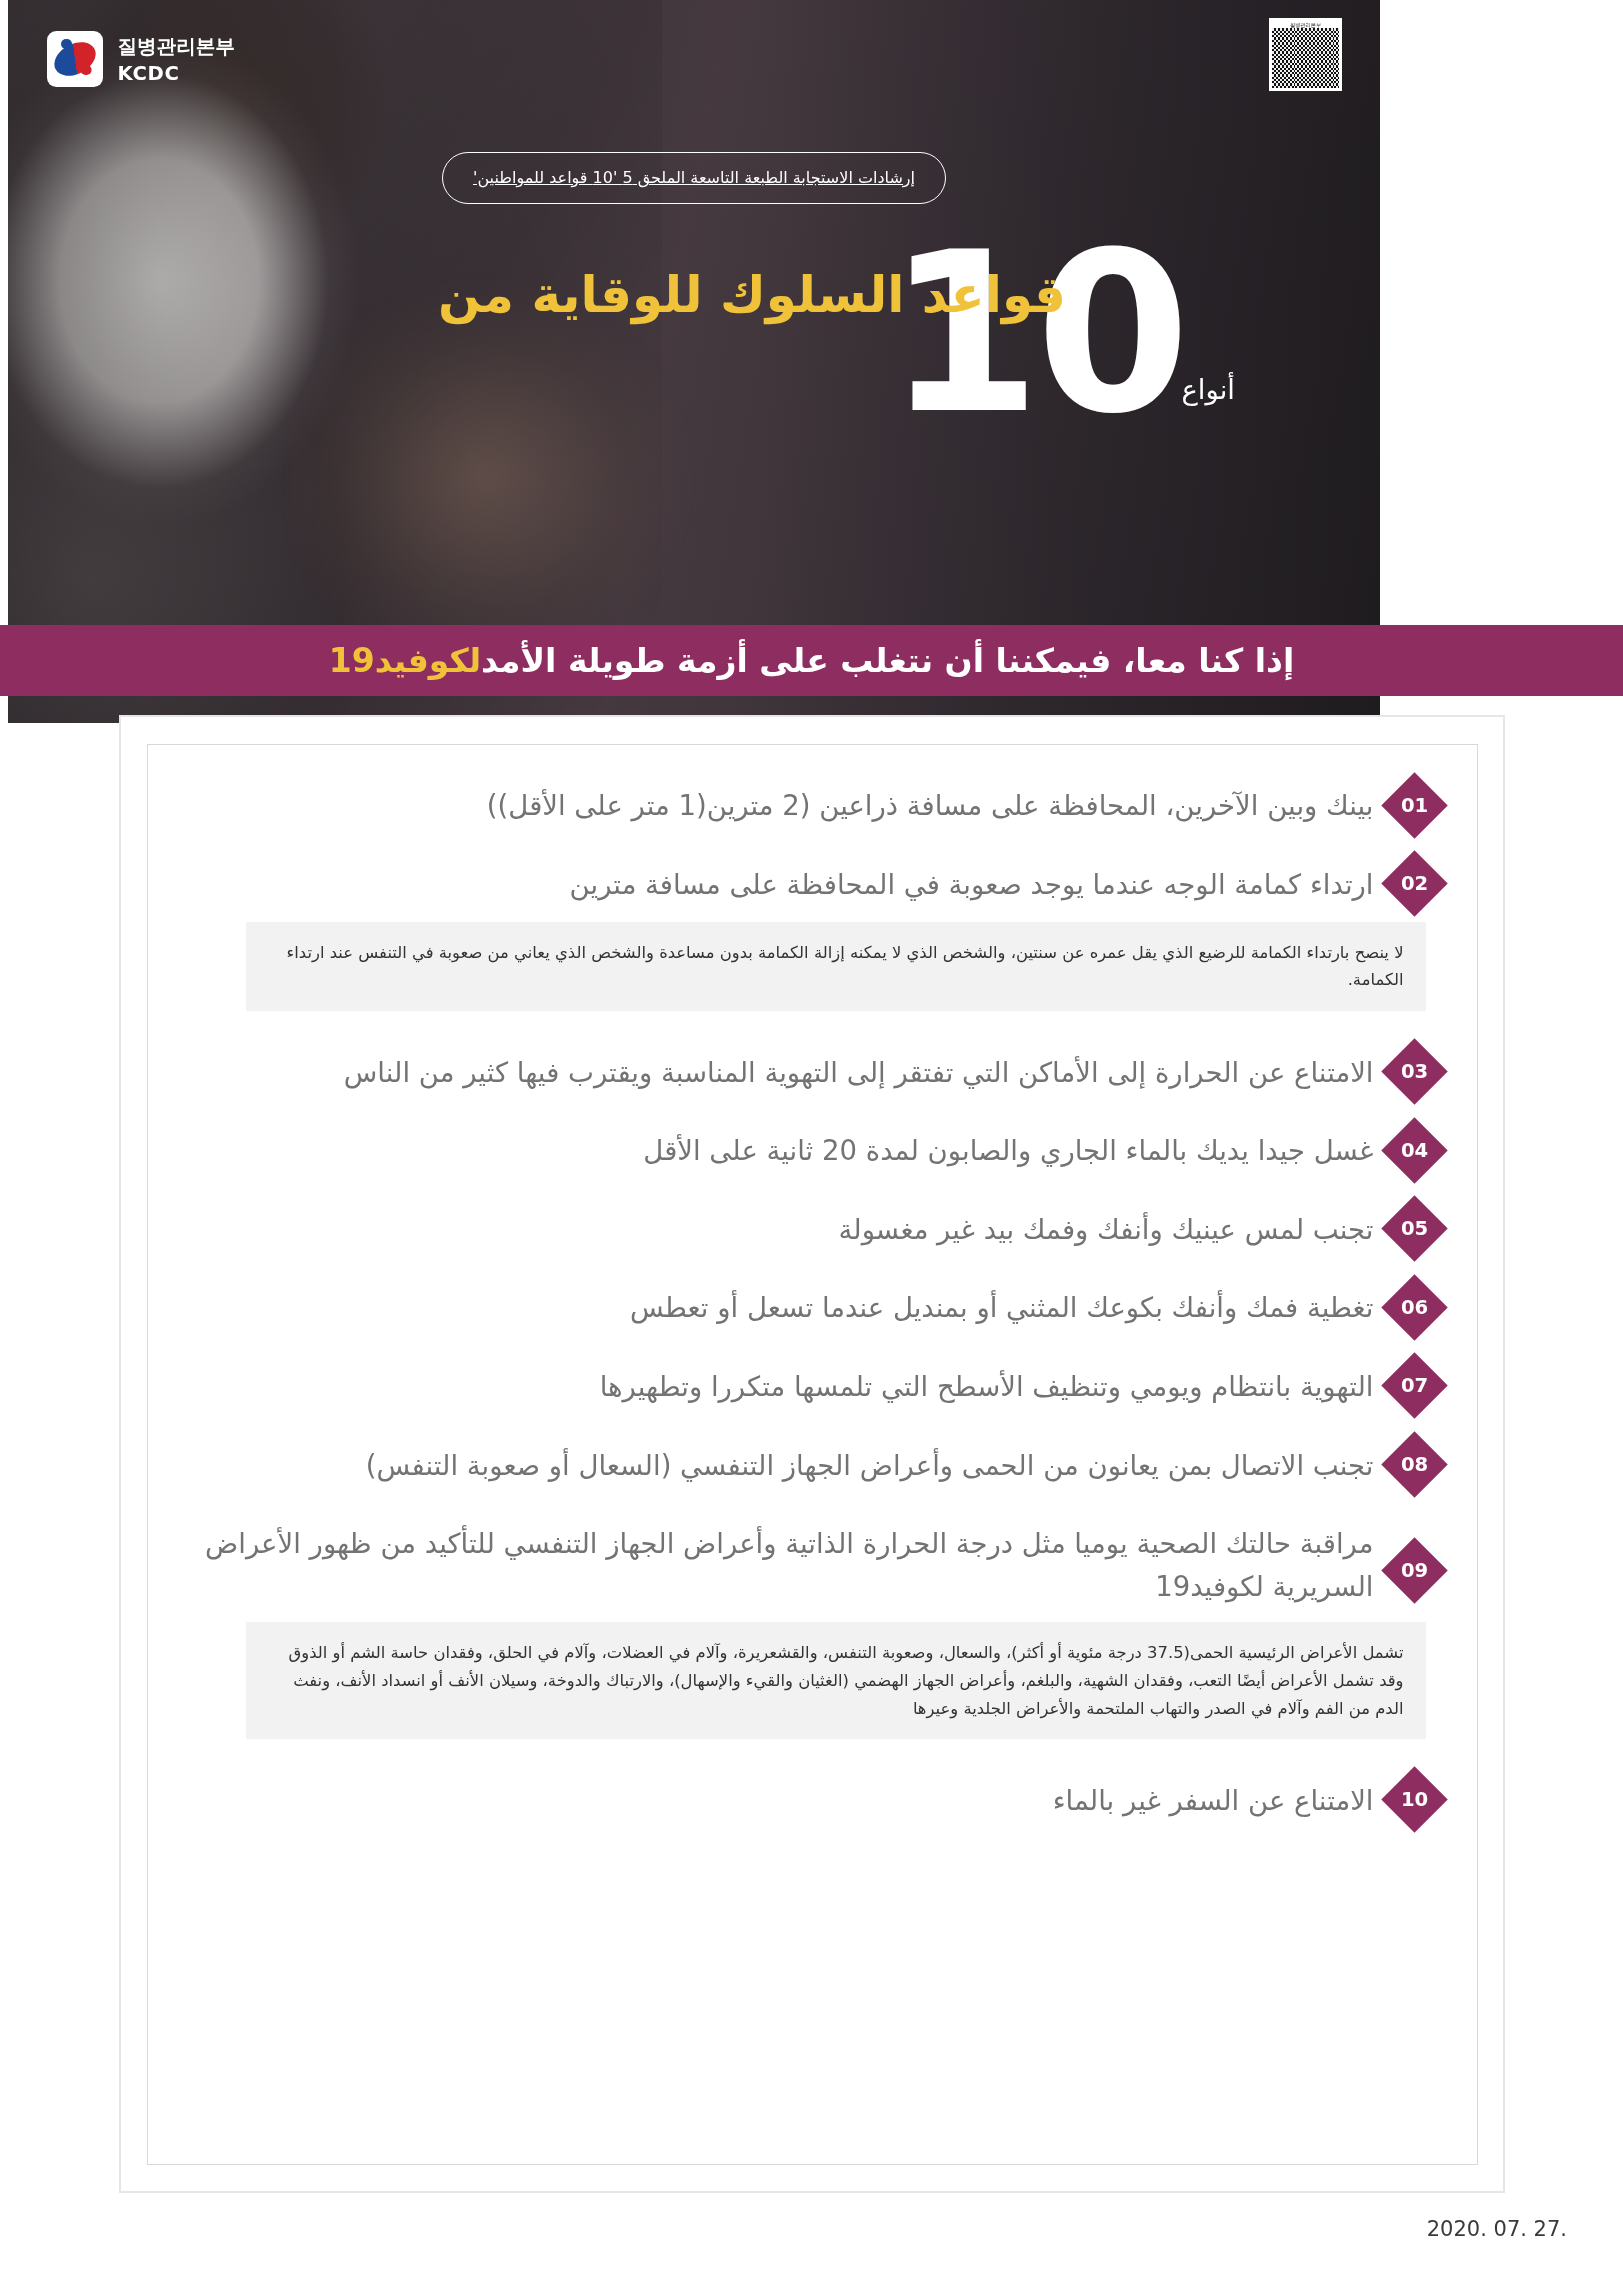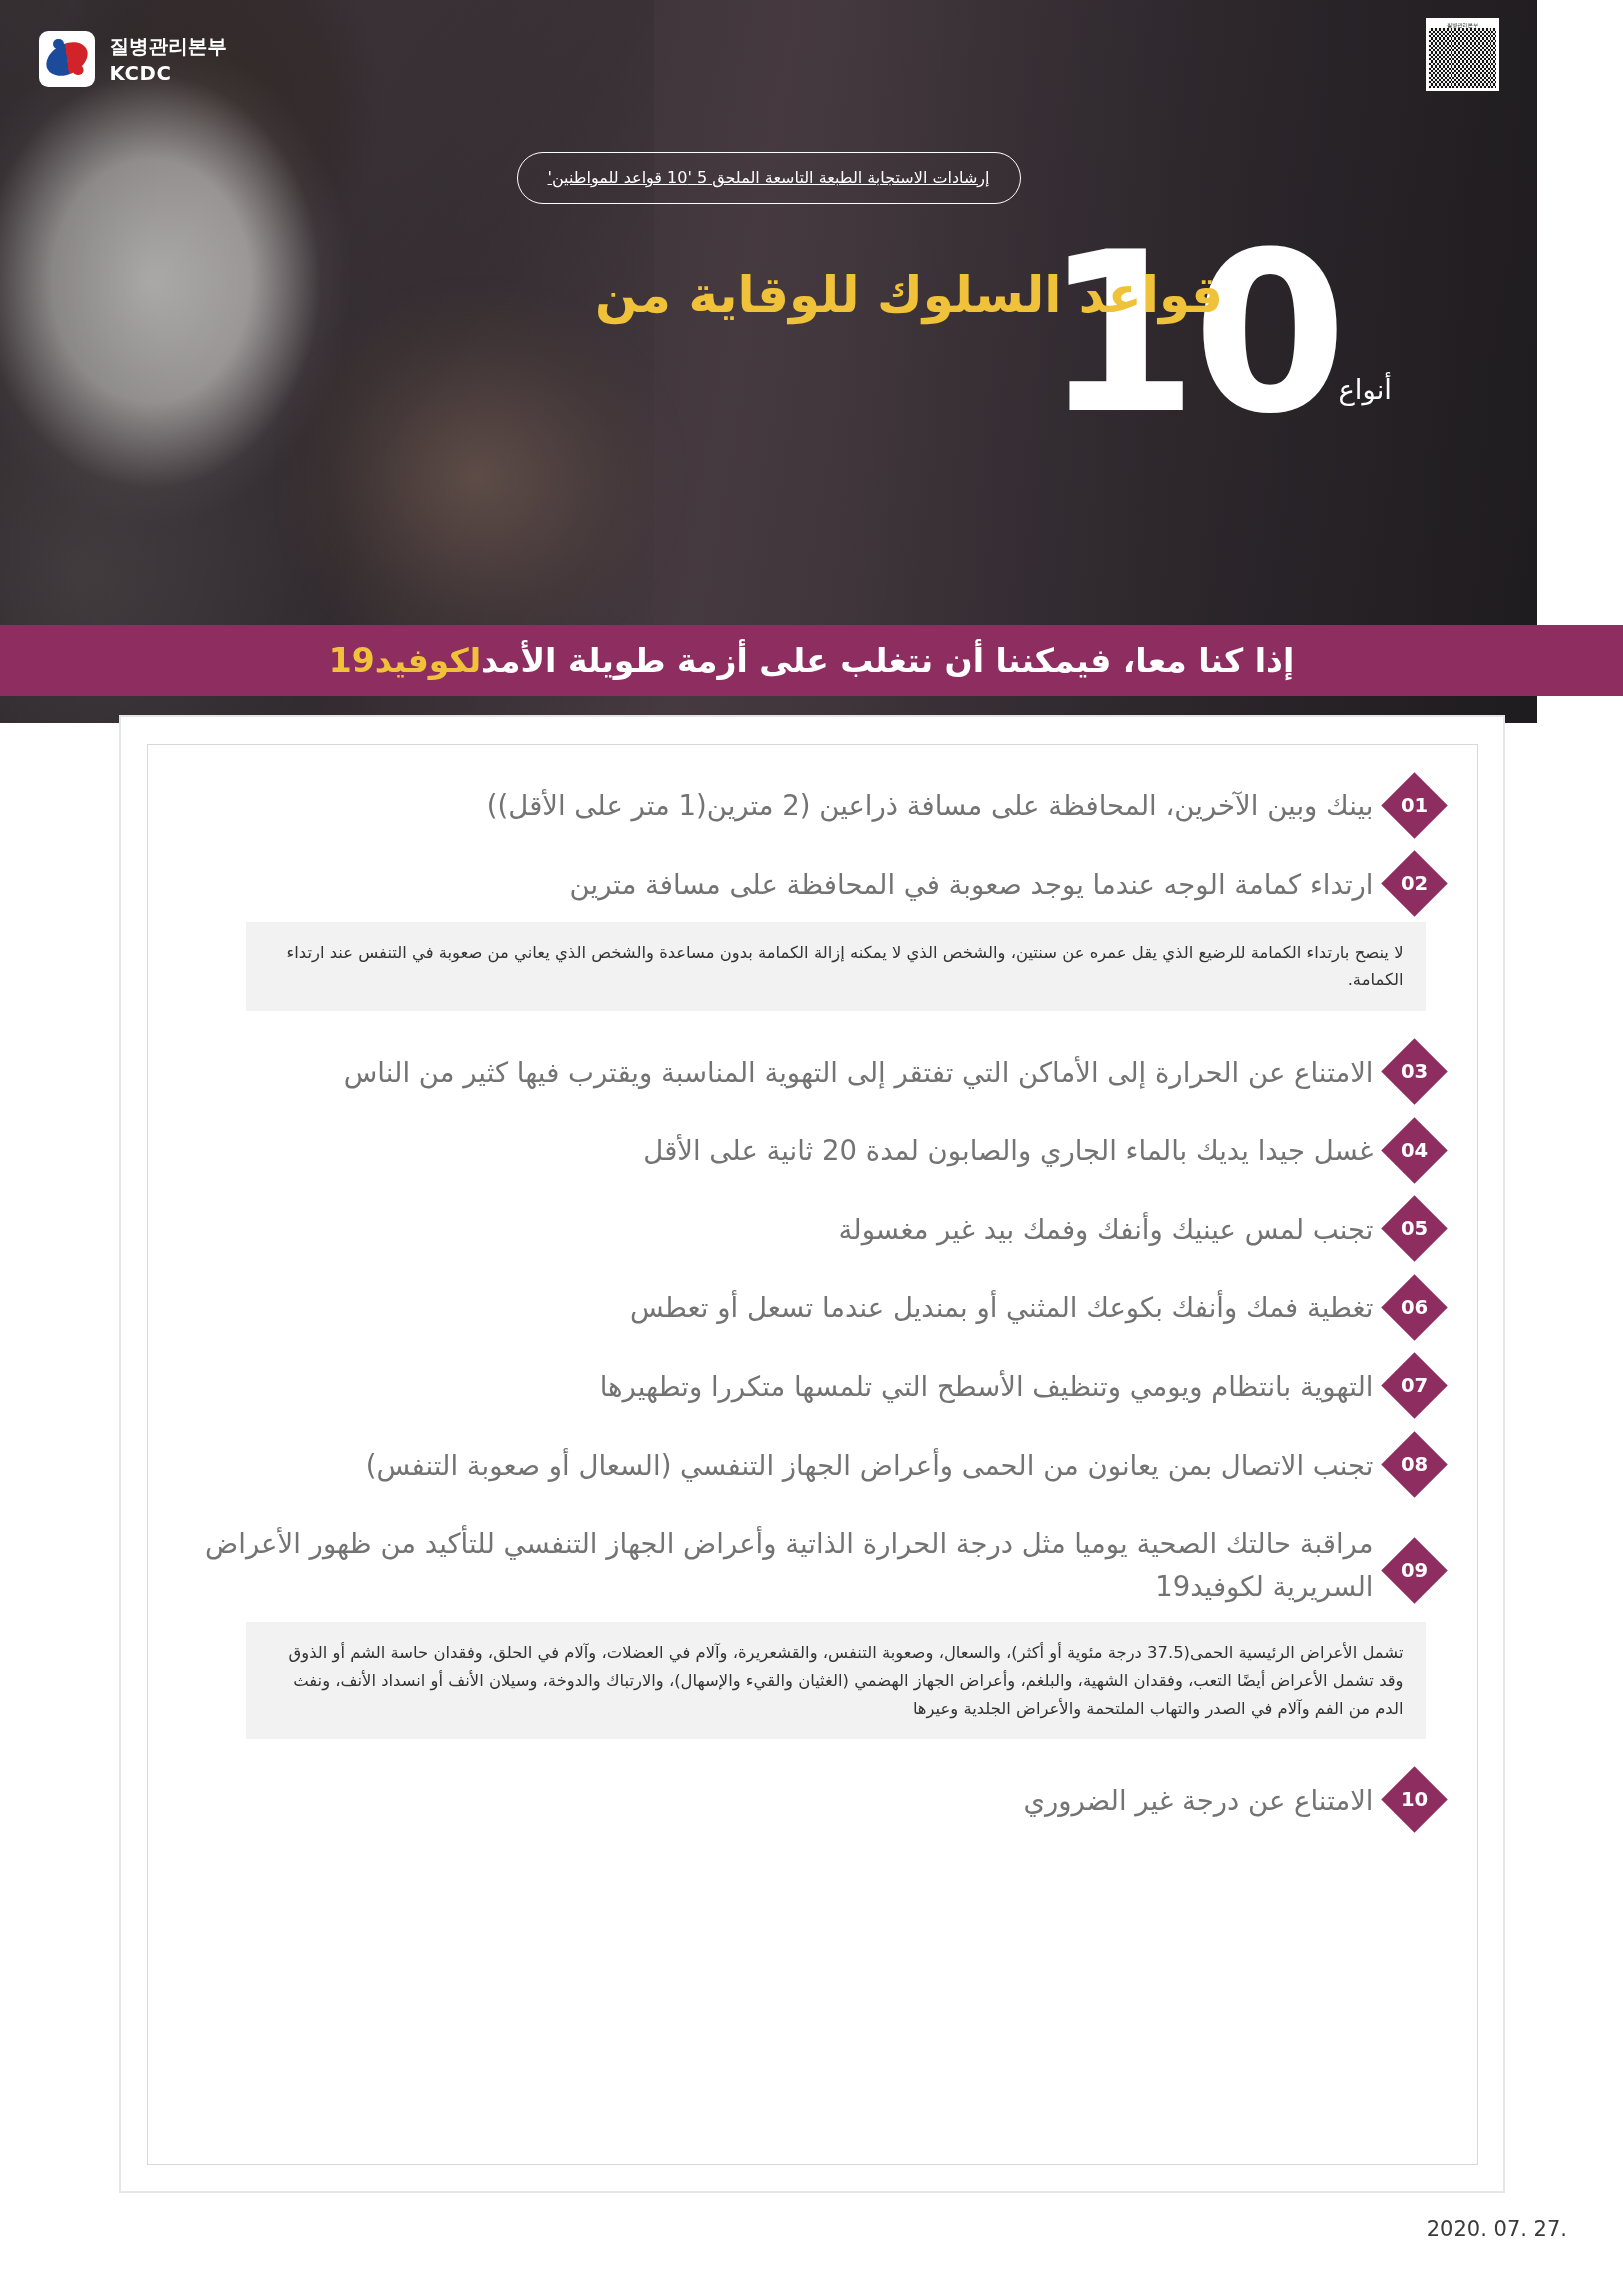--- a/index.html
+++ b/index.html
@@ -13,22 +13,22 @@
     position: relative;
     width: 1623px;
     height: 2295px;
     overflow: hidden;
     background: #ffffff;
   }
 
   
   .hero {
     position: absolute;
-    left: 0; top: 0;
-    width: 1537px;
+    left: 8px; top: 0;
+    width: 1372px;
     height: 723px;
     background: linear-gradient(100deg, #2f2a30 0%, #3c3338 28%, #4d4046 48%, #3a3238 70%, #262326 100%);
     overflow: hidden;
   }
   
   .hero-photo {
     position: absolute;
     left: 0; top: 0;
     width: 654px; height: 723px;
     background:
@@ -353,21 +353,21 @@
             </div>
           <div class="rule-text">مراقبة حالتك الصحية يوميا مثل درجة الحرارة الذاتية وأعراض الجهاز التنفسي للتأكيد من ظهور الأعراض السريرية لكوفيد19</div>
         </div>
         <div class="note">تشمل الأعراض الرئيسية الحمى(37.5 درجة مئوية أو أكثر)، والسعال، وصعوبة التنفس، والقشعريرة، وآلام في العضلات، وآلام في الحلق، وفقدان حاسة الشم أو الذوق وقد تشمل الأعراض أيضًا التعب، وفقدان الشهية، والبلغم، وأعراض الجهاز الهضمي (الغثيان والقيء والإسهال)، والارتباك والدوخة، وسيلان الأنف أو انسداد الأنف، ونفث الدم من الفم وآلام في الصدر والتهاب الملتحمة والأعراض الجلدية وعيرها</div>
         <div class="spacer-lg"></div>
 
         <div class="rule">
           <div class="badge">
               <span>10</span>
             </div>
-          <div class="rule-text">الامتناع عن درجة غير الضروري</div>
+          <div class="rule-text">الامتناع عن السفر غير بالماء</div>
         </div>
 
       </div>
     </div>
   </div>
 
   <div class="date">2020. 07. 27.</div>
 </div>
 
 

